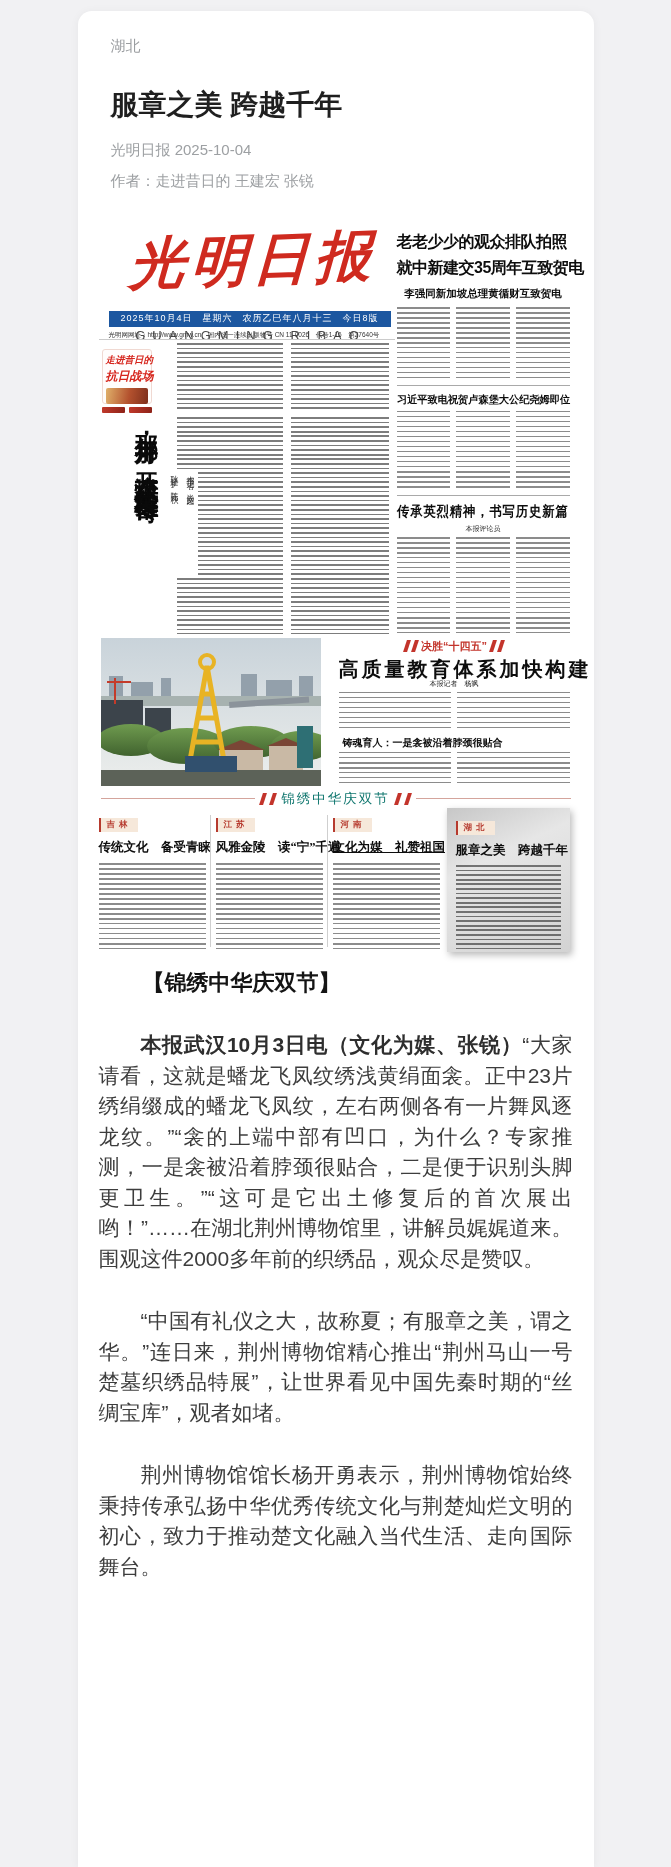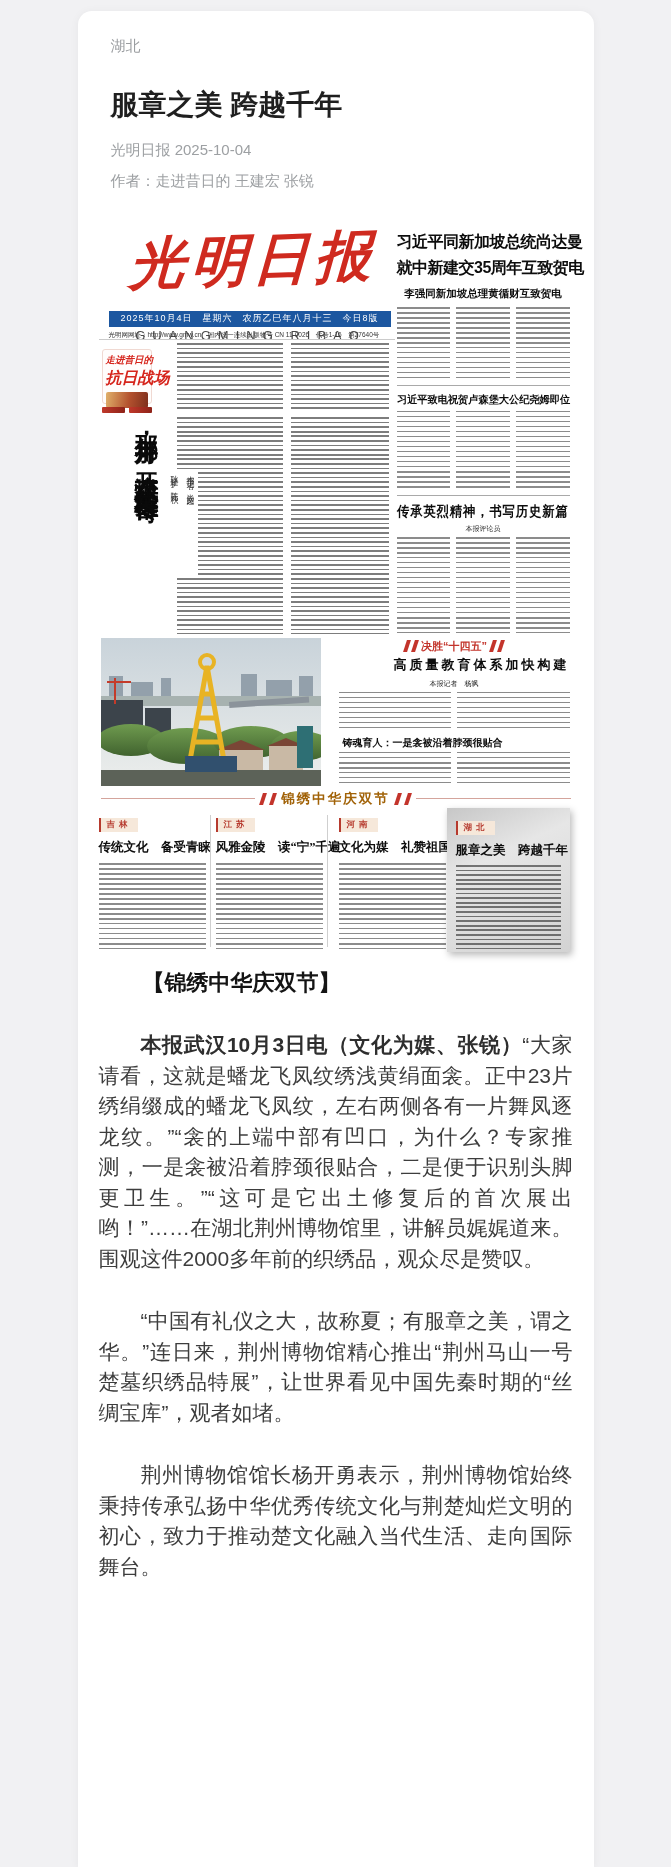--- a/index.html
+++ b/index.html
@@ -26,41 +26,41 @@
   .hdiv{border-top:1px solid #a9a9a9;}
   .np h1,.np h2,.np h3,.np h4,.np h5{margin:0;font-weight:700;color:#0d0d0d;}
   .np-h1{font-size:16px;line-height:26px;letter-spacing:-.5px;white-space:nowrap;}
   .np-deck{font-size:10.5px;text-align:center;white-space:nowrap;font-weight:700;}
   .np-h3{font-size:10.5px;white-space:nowrap;transform:scaleX(.97);transform-origin:left;}
   .np-h4{font-family:"Liberation Serif",serif;font-size:14px;letter-spacing:1px;
          white-space:nowrap;transform:scaleX(.88);transform-origin:left;}
   .np-byline{font-size:7px;color:#222;text-align:center;}
   .np-tag{color:#c3342b;font-size:11px;font-weight:700;display:flex;align-items:center;justify-content:center;gap:4px;}
   .bar{width:4px;height:12px;background:#c3342b;transform:skewX(-18deg);display:inline-block;}
-  .np-h5{font-family:Liberation Serif, serif;font-size:13px;letter-spacing:3px;text-align:right;white-space:nowrap;}
+  .np-h5{font-family:Liberation Serif, serif;font-size:20px;letter-spacing:3px;text-align:right;white-space:nowrap;}
   .np-cross{font-size:10px;font-weight:700;white-space:nowrap;}
   .mt{background-image:repeating-linear-gradient(to bottom,rgba(45,45,45,.62) 0 1.7px,rgba(0,0,0,0) 1.7px 4.6px);}
   .mt.fine{background-image:repeating-linear-gradient(to bottom,rgba(45,45,45,.55) 0 1.5px,rgba(0,0,0,0) 1.5px 5px);}
   .mc{display:flex;gap:6px;}
   .mc>div{flex:1;}
   .vhead{writing-mode:vertical-rl;text-orientation:upright;font-family:"Liberation Serif",serif;
          font-weight:700;font-size:24px;line-height:28px;letter-spacing:3px;color:#0a0a0a;}
   .vby-wrap{display:flex;flex-direction:row-reverse;gap:5px;background:#fff;padding:0 3px;}
   .vby{writing-mode:vertical-rl;text-orientation:upright;font-size:8px;letter-spacing:2px;color:#333;}
   .promo{border:1px solid #f0d9d2;border-radius:3px;padding:4px 3px;box-sizing:border-box;
          color:#d6251c;text-align:center;background:#fffdfc;}
   .promo .l1{font-size:9.5px;font-weight:700;font-style:italic;white-space:nowrap;}
-  .promo .l2{font-size:16px;font-weight:700;font-style:italic;white-space:nowrap;margin-top:1px;}
+  .promo .l2{font-size:12px;font-weight:700;font-style:italic;white-space:nowrap;margin-top:1px;}
   .promo .thumb{height:16px;margin-top:3px;border-radius:2px;
         background:linear-gradient(100deg,#e0b06a,#b3512e 55%,#7e2f1c);}
   .chips{display:flex;gap:4px;}
   .chips span{flex:1;height:6px;background:linear-gradient(90deg,#c0392b,#8e2318);border-radius:1px;}
   .np-banner{display:flex;align-items:center;gap:6px;}
   .np-banner .line{flex:1;height:1px;background:#d4a49c;}
-  .np-banner .txt{color:#a16207;font-weight:700;font-size:13.5px;letter-spacing:2px;white-space:nowrap;}
+  .np-banner .txt{color:#0f766e;font-weight:400;font-size:13.5px;letter-spacing:2px;white-space:nowrap;}
   .np-chip{display:inline-block;font-size:8.5px;font-weight:700;color:#b63a2e;background:#f6e8da;
            border-left:2px solid #b63a2e;padding:1px 6px;letter-spacing:4px;}
   .col-head{font-family:"Liberation Serif",serif;font-weight:700;font-size:12.5px;
             text-align:center;margin-top:7px;white-space:nowrap;}
   .vline{width:1px;background:#cfcfcf;}
   .gray-panel{background:linear-gradient(155deg,#c7c7c7,#e6e6e6 35%,#d3d3d3);
               box-shadow:2px 3px 7px rgba(0,0,0,.28);padding:8px 9px;box-sizing:border-box;}
 
   
   .article{margin-top:16px;font-size:21px;line-height:30.5px;color:#3d3d3d;text-align:justify;}
@@ -157,21 +157,21 @@
           <path d="M92 104 L120 104"></path>
           <path d="M96 80 L117 80"></path>
           <path d="M100 56 L113 56"></path>
       </g>
       <circle cx="106" cy="24" r="7" fill="none" stroke="#e8b324" stroke-width="4"></circle>
       <rect x="0" y="132" width="220" height="16" fill="#5c6258"></rect>
       <rect x="84" y="118" width="52" height="16" fill="#31506e"></rect>
     </svg>
 
     <div class="abs" style="left:298px;top:10px;width:173px;">
-      <h1 class="np-h1">习近平同新加坡总统尚达曼</h1>
+      <h1 class="np-h1">老老少少的观众排队拍照</h1>
       <h1 class="np-h1">就中新建交35周年互致贺电</h1>
     </div>
     <div class="abs np-deck" style="left:298px;top:68px;width:173px;">李强同新加坡总理黄循财互致贺电</div>
     <div class="abs mc" style="left:298px;top:88px;width:173px;height:72px;">
       <div class="mt fine"></div>
         <div class="mt fine"></div>
         <div class="mt fine"></div>
     </div>
     <div class="abs hdiv" style="left:298px;top:166px;width:173px;"></div>
 
@@ -225,21 +225,21 @@
       <div class="col-head">传统文化　备受青睐</div>
       <div class="mt fine" style="height:86px;margin-top:7px;"></div>
     </div>
     <div class="abs vline" style="left:111px;top:596px;height:132px;"></div>
     <div class="abs" style="left:117px;top:594px;width:107px;">
       <span class="np-chip">江苏</span>
       <div class="col-head">风雅金陵　读“宁”千遍</div>
       <div class="mt fine" style="height:86px;margin-top:7px;"></div>
     </div>
     <div class="abs vline" style="left:228px;top:596px;height:132px;"></div>
-    <div class="abs" style="left:240px;top:594px;width:107px;">
+    <div class="abs" style="left:234px;top:594px;width:107px;text-decoration:underline;">
       <span class="np-chip">河南</span>
       <div class="col-head">文化为媒　礼赞祖国</div>
       <div class="mt fine" style="height:86px;margin-top:7px;"></div>
     </div>
     <div class="abs gray-panel" style="left:348px;top:589px;width:123px;height:144px;">
       <span class="np-chip">湖北</span>
       <div class="col-head">服章之美　跨越千年</div>
       <div class="mt" style="height:84px;margin-top:6px;"></div>
     </div>
   </div>

